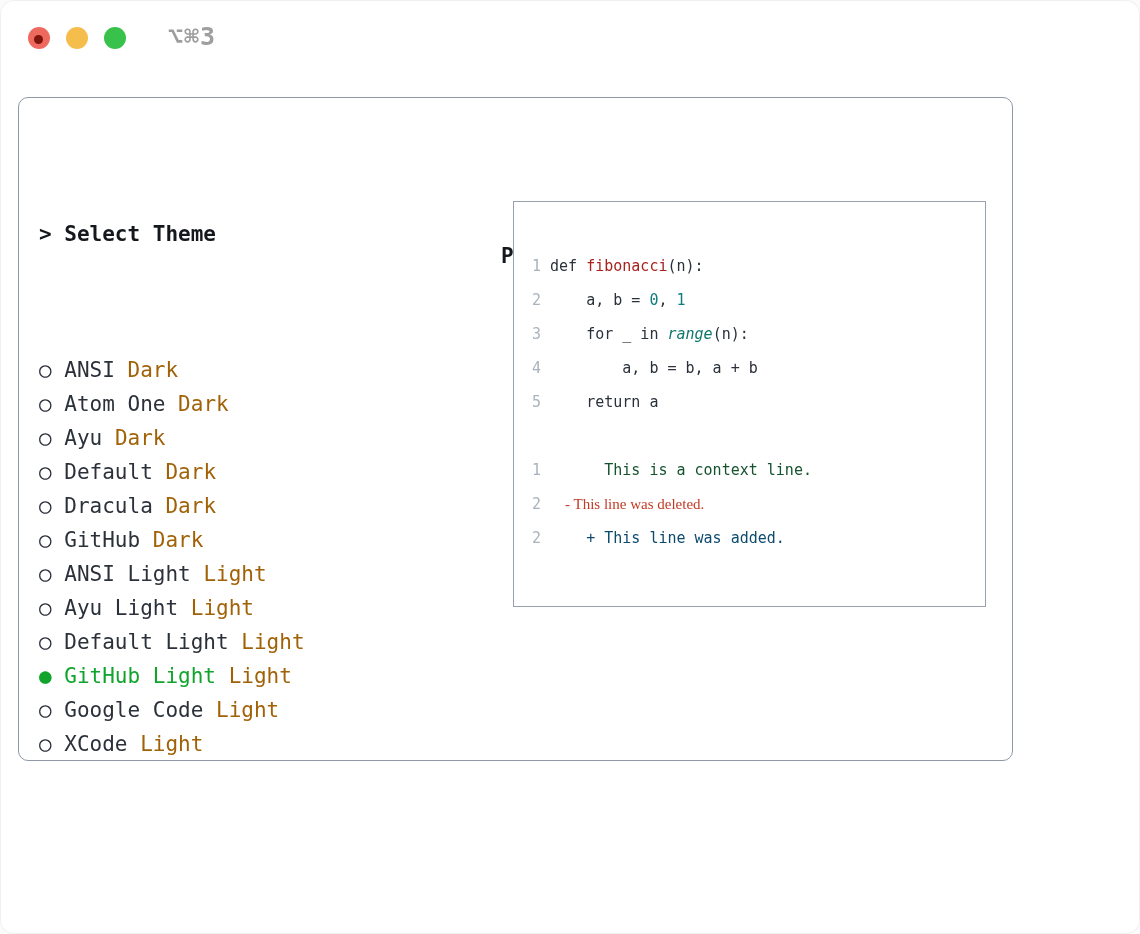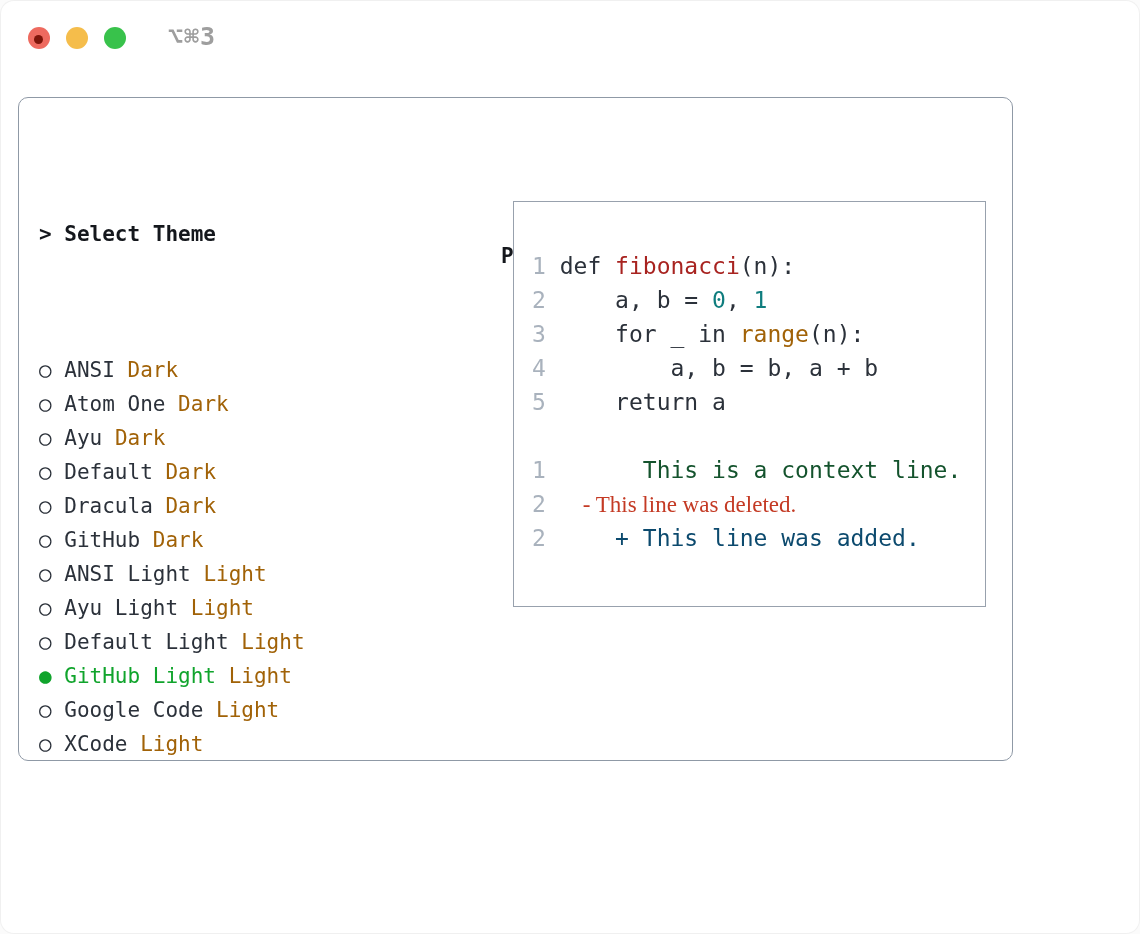--- a/index.html
+++ b/index.html
@@ -31,28 +31,28 @@
   .heading { font-weight:bold; color:#14171c; }
   .muted { color:#a16207; }
   .sel { color:#10a42c; }
   .theme-item { cursor:default; }
 
   
   .preview-heading { position:absolute; left:482px; top:141px; font-size:21px;
                      line-height:34px; font-weight:bold; color:#14171c; white-space:pre; }
   .preview-box { position:absolute; left:494px; top:103px; width:473px; height:406px;
                  border:1.5px solid #98a1ad; background:#ffffff; overflow:hidden; }
-  .preview-code { padding:47px 0 0 18px; font-size:23px; line-height:34px; white-space:pre;
+  .preview-code { padding:47px 0 0 18px; font-size:15px; line-height:34px; white-space:pre;
                   color:#2b313a; }
   .pline { height:34px; }
   .lnum { color:#a9b2bd; }
   .tok-plain    { color:#2b313a; }
   .tok-function { color:#a82320; }
   .tok-number   { color:#0f7d7e; }
-  .tok-builtin  { color:#a16207; }
+  .tok-builtin  { color:#0f766e;font-style:italic; }
   .tok-context  { color:#14532d; }
   .tok-deleted  { color:#c43a24;font-family:Liberation Serif, serif; }
   .tok-added    { color:#0c4a6e; }
 </style>
 </head>
 <body>
 
 <div class="window">
 
   <div class="titlebar">

